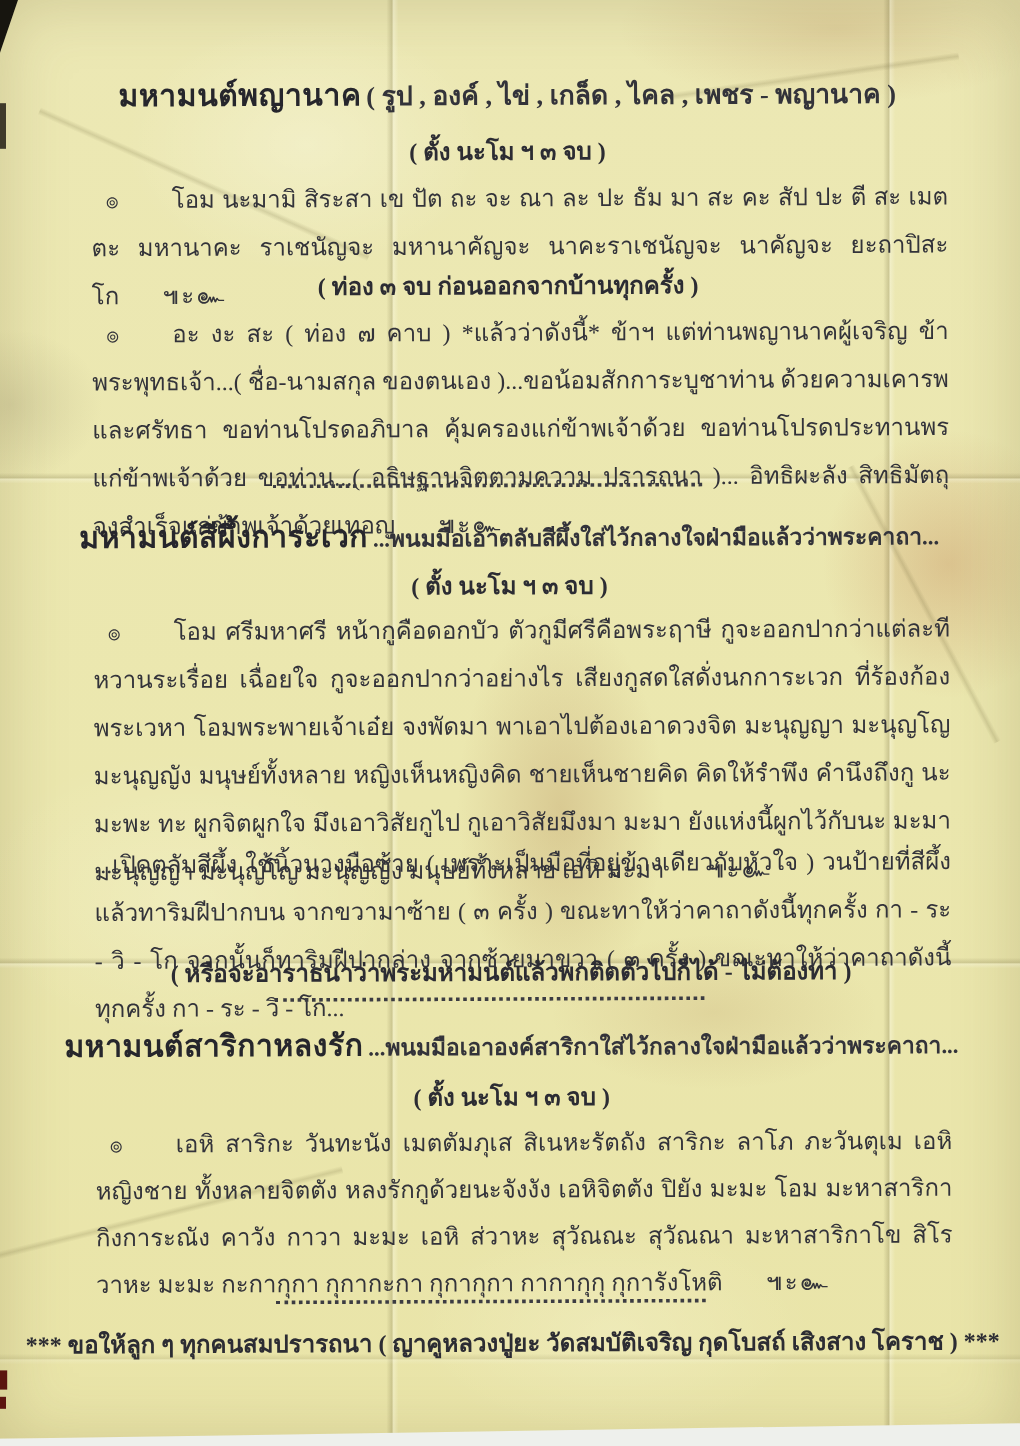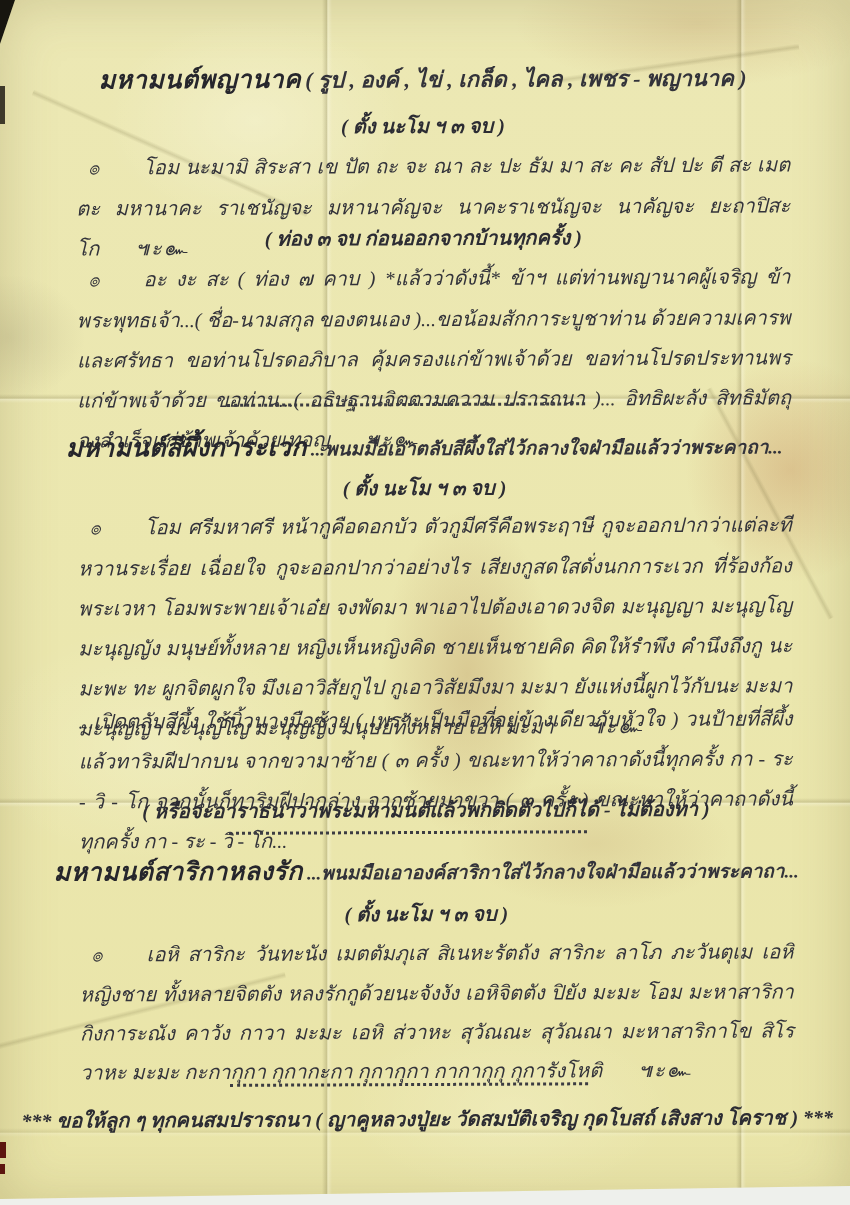--- a/index.html
+++ b/index.html
@@ -1,21 +1,21 @@
 <!DOCTYPE html>
 <html><head>
 <meta charset="utf-8">
 <style>
   html,body{margin:0;padding:0;}
   body{
     width:850px;height:1205px;overflow:hidden;
     font-family:"Liberation Serif","DejaVu Serif",serif;
     background:#eceded;
   }
-  #stage{position:relative;width:850px;height:1205px;background:#eef0ec;font-style:italic;}
+  #stage{position:relative;width:850px;height:1205px;background:#eef0ec;}
   
   .backdrop-corner{position:absolute;background:#17150f;}
   #backdrop-tl{left:0;top:0;width:70px;height:80px;}
   
   #paper{
     position:absolute;inset:0;
     background:
       radial-gradient(ellipse 260px 90px at 82% 2%, rgba(168,112,62,.20), transparent 70%),
       radial-gradient(ellipse 150px 160px at 93% 39%, rgba(173,92,48,.26), transparent 70%),
       radial-gradient(ellipse 120px 230px at 55% 56%, rgba(153,98,50,.22), transparent 72%),

